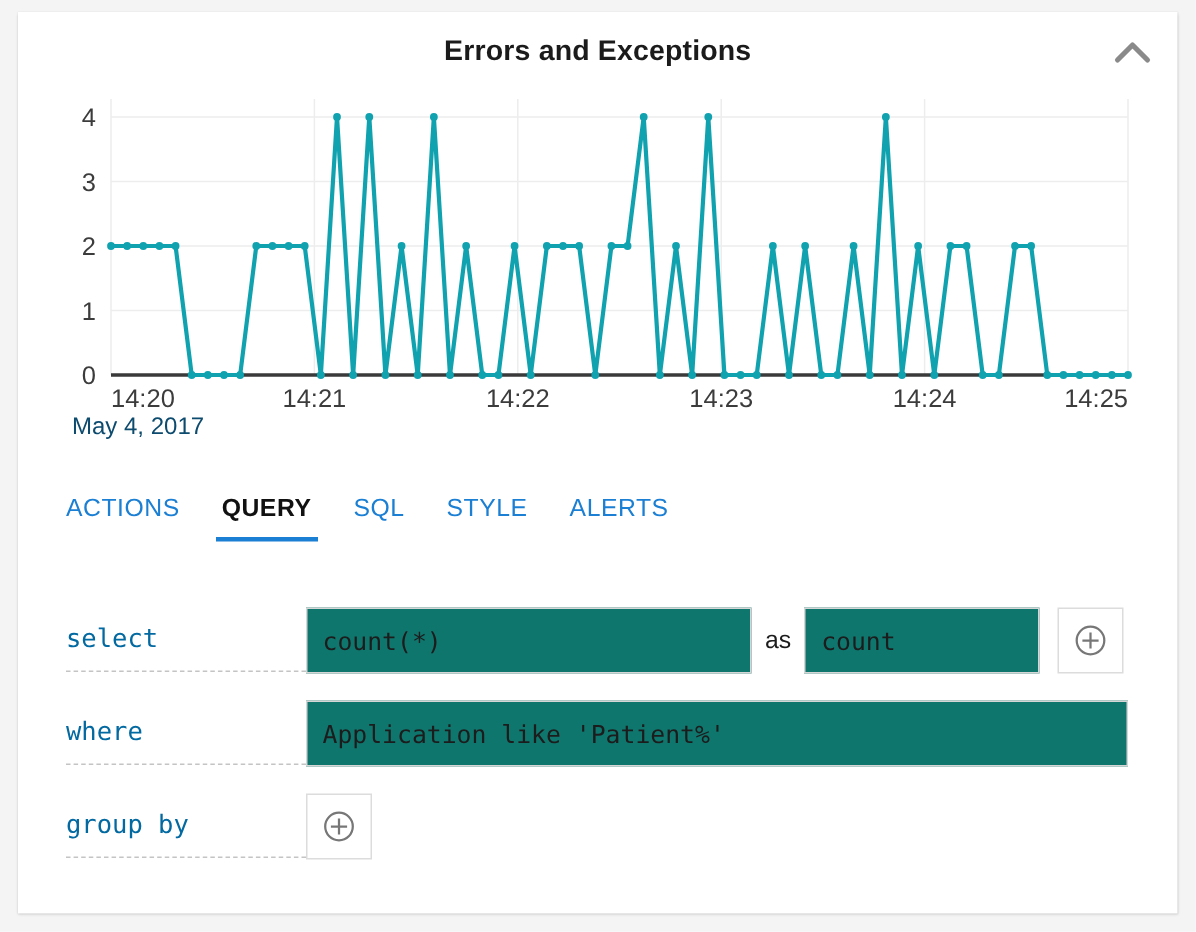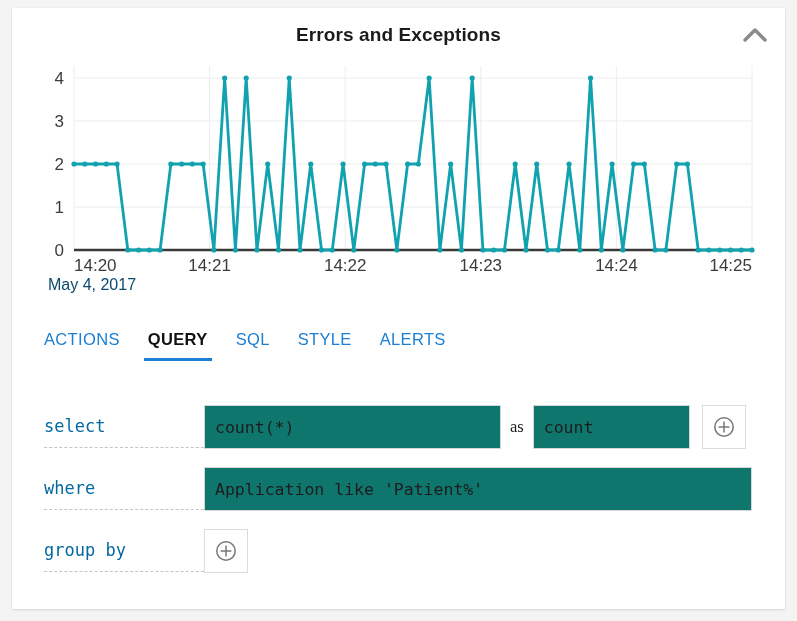--- a/index.html
+++ b/index.html
@@ -141,21 +141,21 @@
     color: #1c1c1c;
     cursor: text;
     overflow: hidden;
     white-space: nowrap;
   }
   #select-expr   { width: 297px; }
   #select-alias  { width: 157px; }
   #where-expr    { width: 548px; }
 
   .qas {
-    font-family: Liberation Serif, serif;
+    font-family: Liberation Sans, sans-serif;
     font-size: 16.5px;
     color: #1c1c1c;
     margin: 0 9px;
   }
 
   .plus-btn {
     width: 44px;
     height: 44px;
     border: 1px solid #dcdcdc;
     background: #ffffff;

